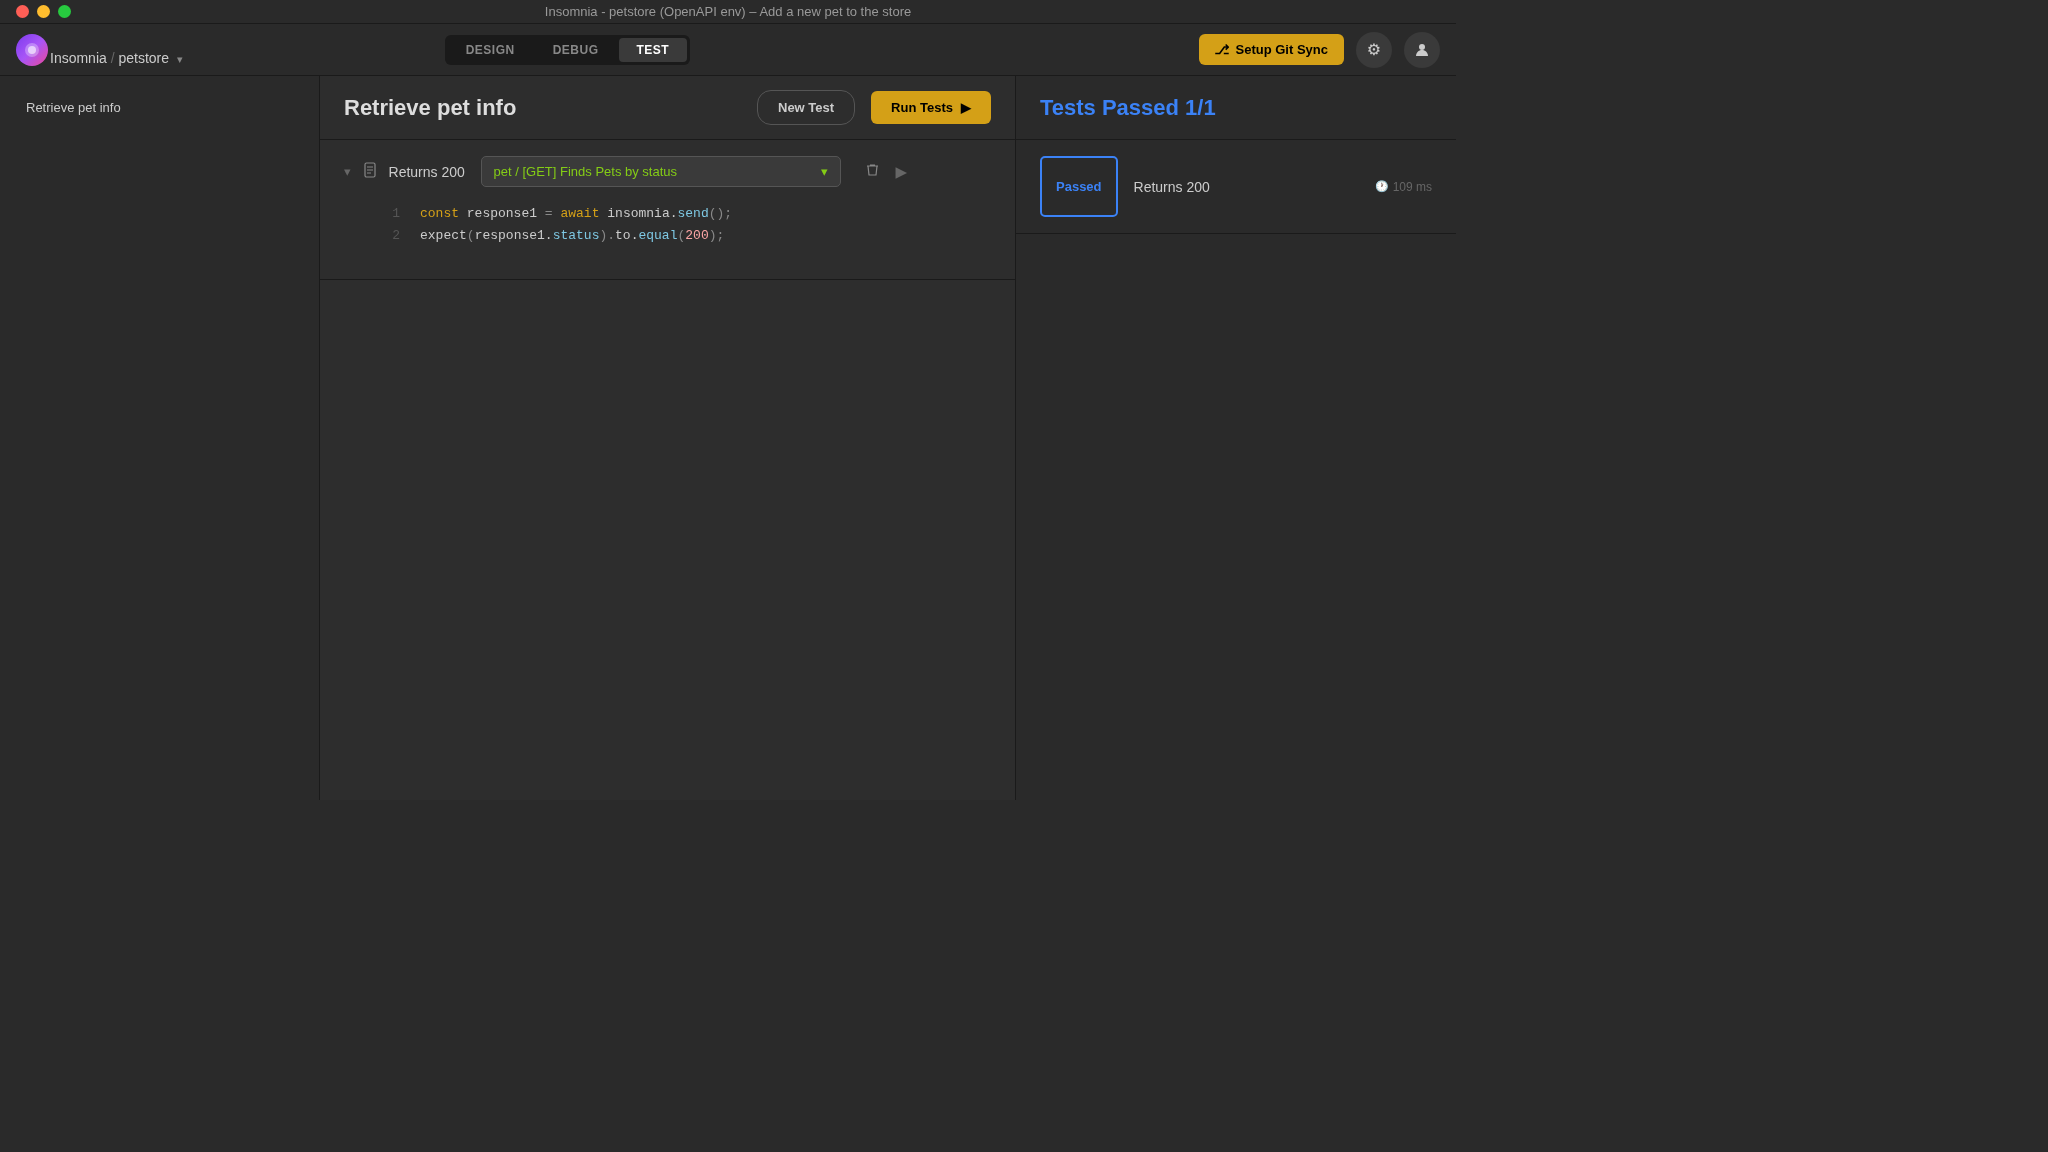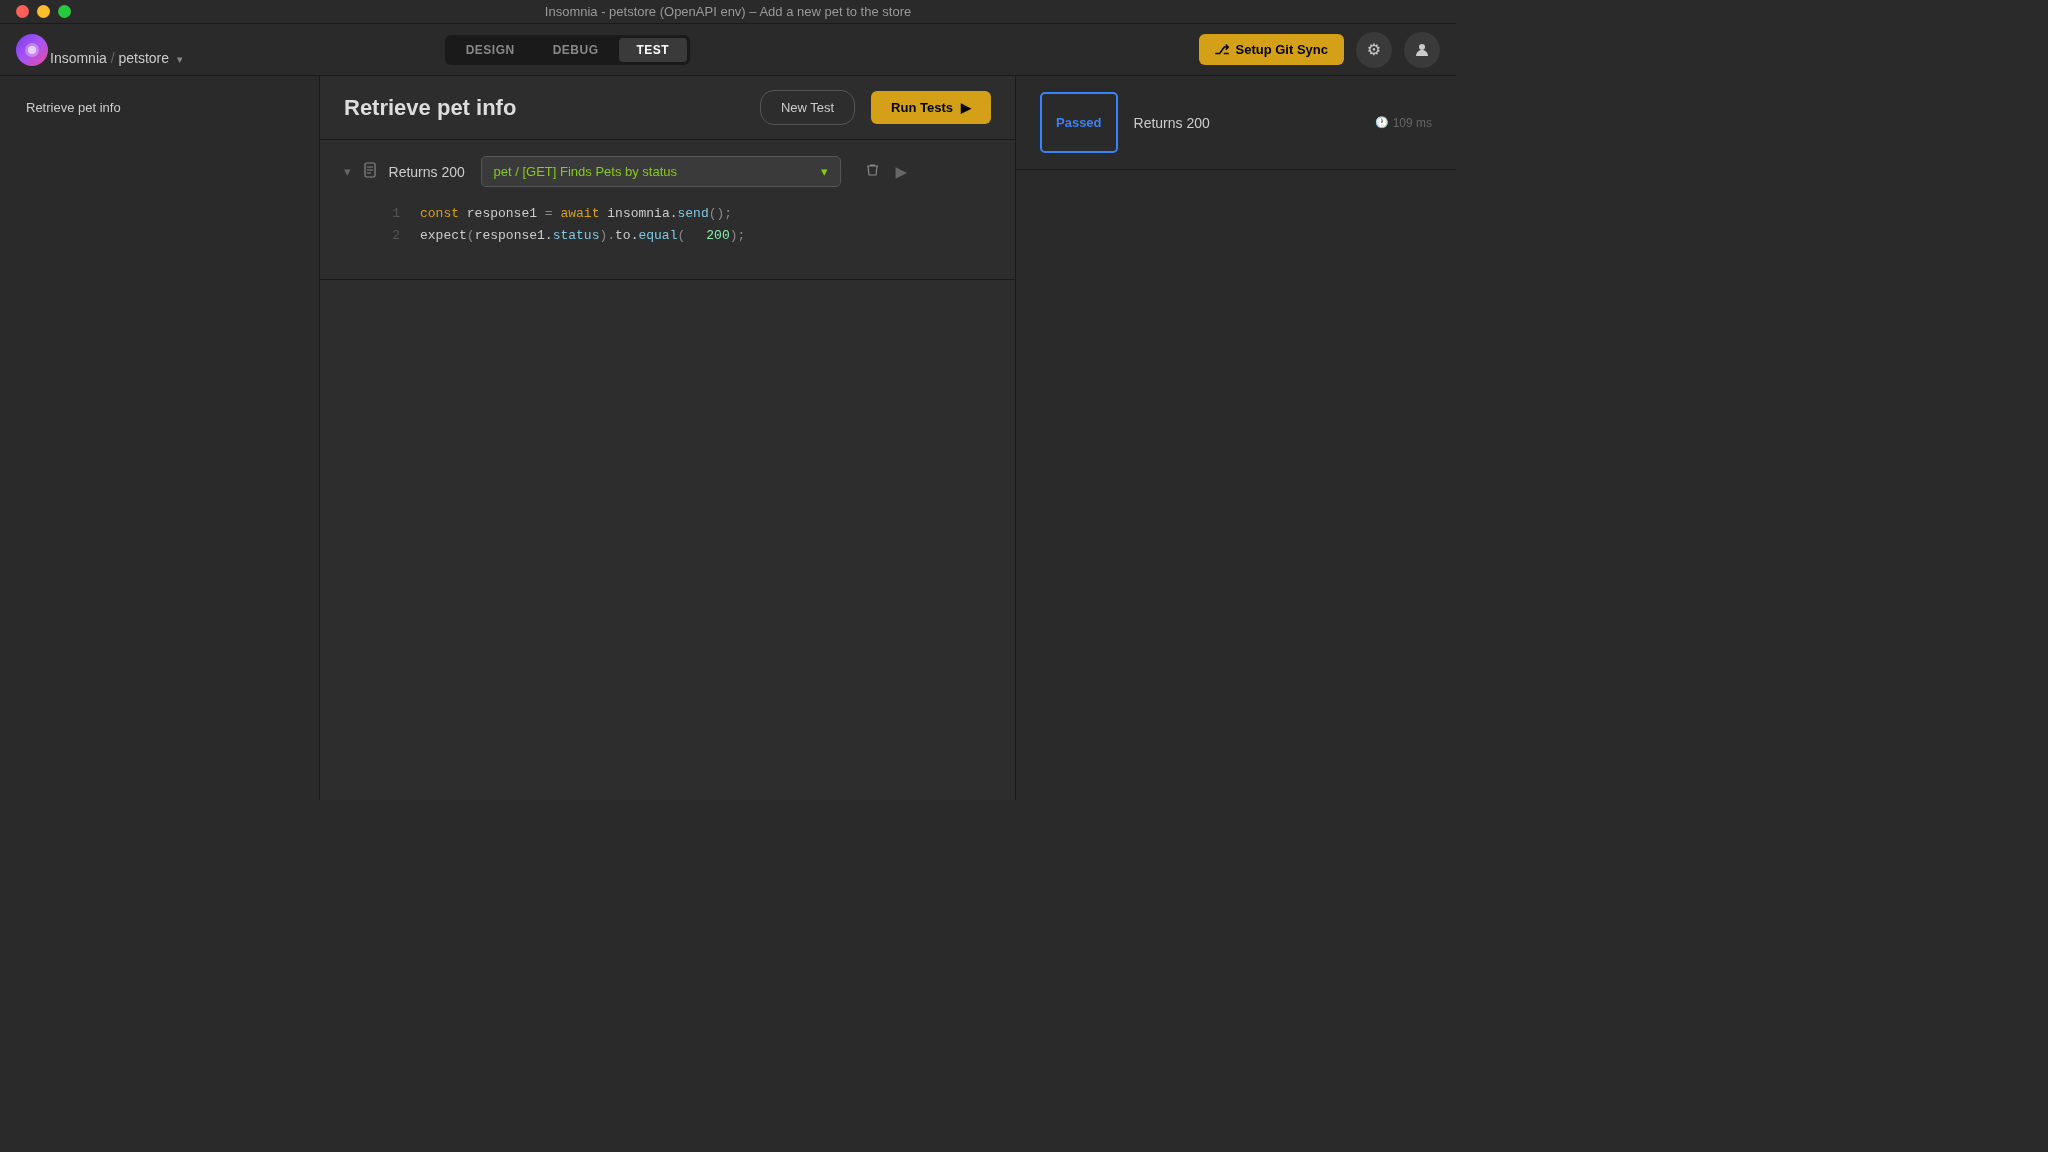--- a/index.html
+++ b/index.html
@@ -198,21 +198,21 @@
       color: #ddd;
       flex: 1;
     }
     .new-test-btn {
       padding: 9px 20px;
       border: 1.5px solid #555;
       border-radius: 14px;
       background: transparent;
       color: #ccc;
       font-size: 13px;
-      font-weight: 400;
+      font-weight: 700;
       cursor: pointer;
     }
     .run-tests-btn {
       padding: 9px 20px;
       border: none;
       border-radius: 6px;
       background: #d4a017;
       color: #000;
       font-size: 13px;
       font-weight: 700;
@@ -287,21 +287,21 @@
     .line-num {
       color: #555;
       min-width: 16px;
       text-align: right;
       user-select: none;
     }
     .code-content .kw { color: #d4a017; }
     .code-content .var { color: #ccc; }
     .code-content .fn { color: #7ec8e3; }
     .code-content .prop { color: #7ec8e3; }
-    .code-content .num { color: #86efac; margin-left: 21px; }
+    .code-content .num { color: #fca5a5; }
     .code-content .punct { color: #888; }
     .code-content .method { color: #ccc; }
 
     
     .results-panel {
       width: 440px;
       background: #2a2a2a;
       padding: 0;
     }
     .results-header {
@@ -449,20 +449,23 @@
           <span class="line-num">2</span>
           <span class="code-content">
             <span class="method">expect</span><span class="punct">(</span><span class="var">response1.</span><span class="prop">status</span><span class="punct">).</span><span class="var">to.</span><span class="fn">equal</span><span class="punct">(</span><span class="num">200</span><span class="punct">);</span>
           </span>
         </div>
       </div>
     </div>
   </div>
 
   <div class="results-panel">
+    <div class="results-header">
+      <span class="tests-passed-title">Tests Passed 1/1</span>
+    </div>
     <div class="result-item">
       <span class="passed-badge">Passed</span>
       <span class="result-name">Returns 200</span>
       <span class="result-time">
         <span class="clock-icon">🕐</span>
         <span>109 ms</span>
       </span>
     </div>
   </div>
 

